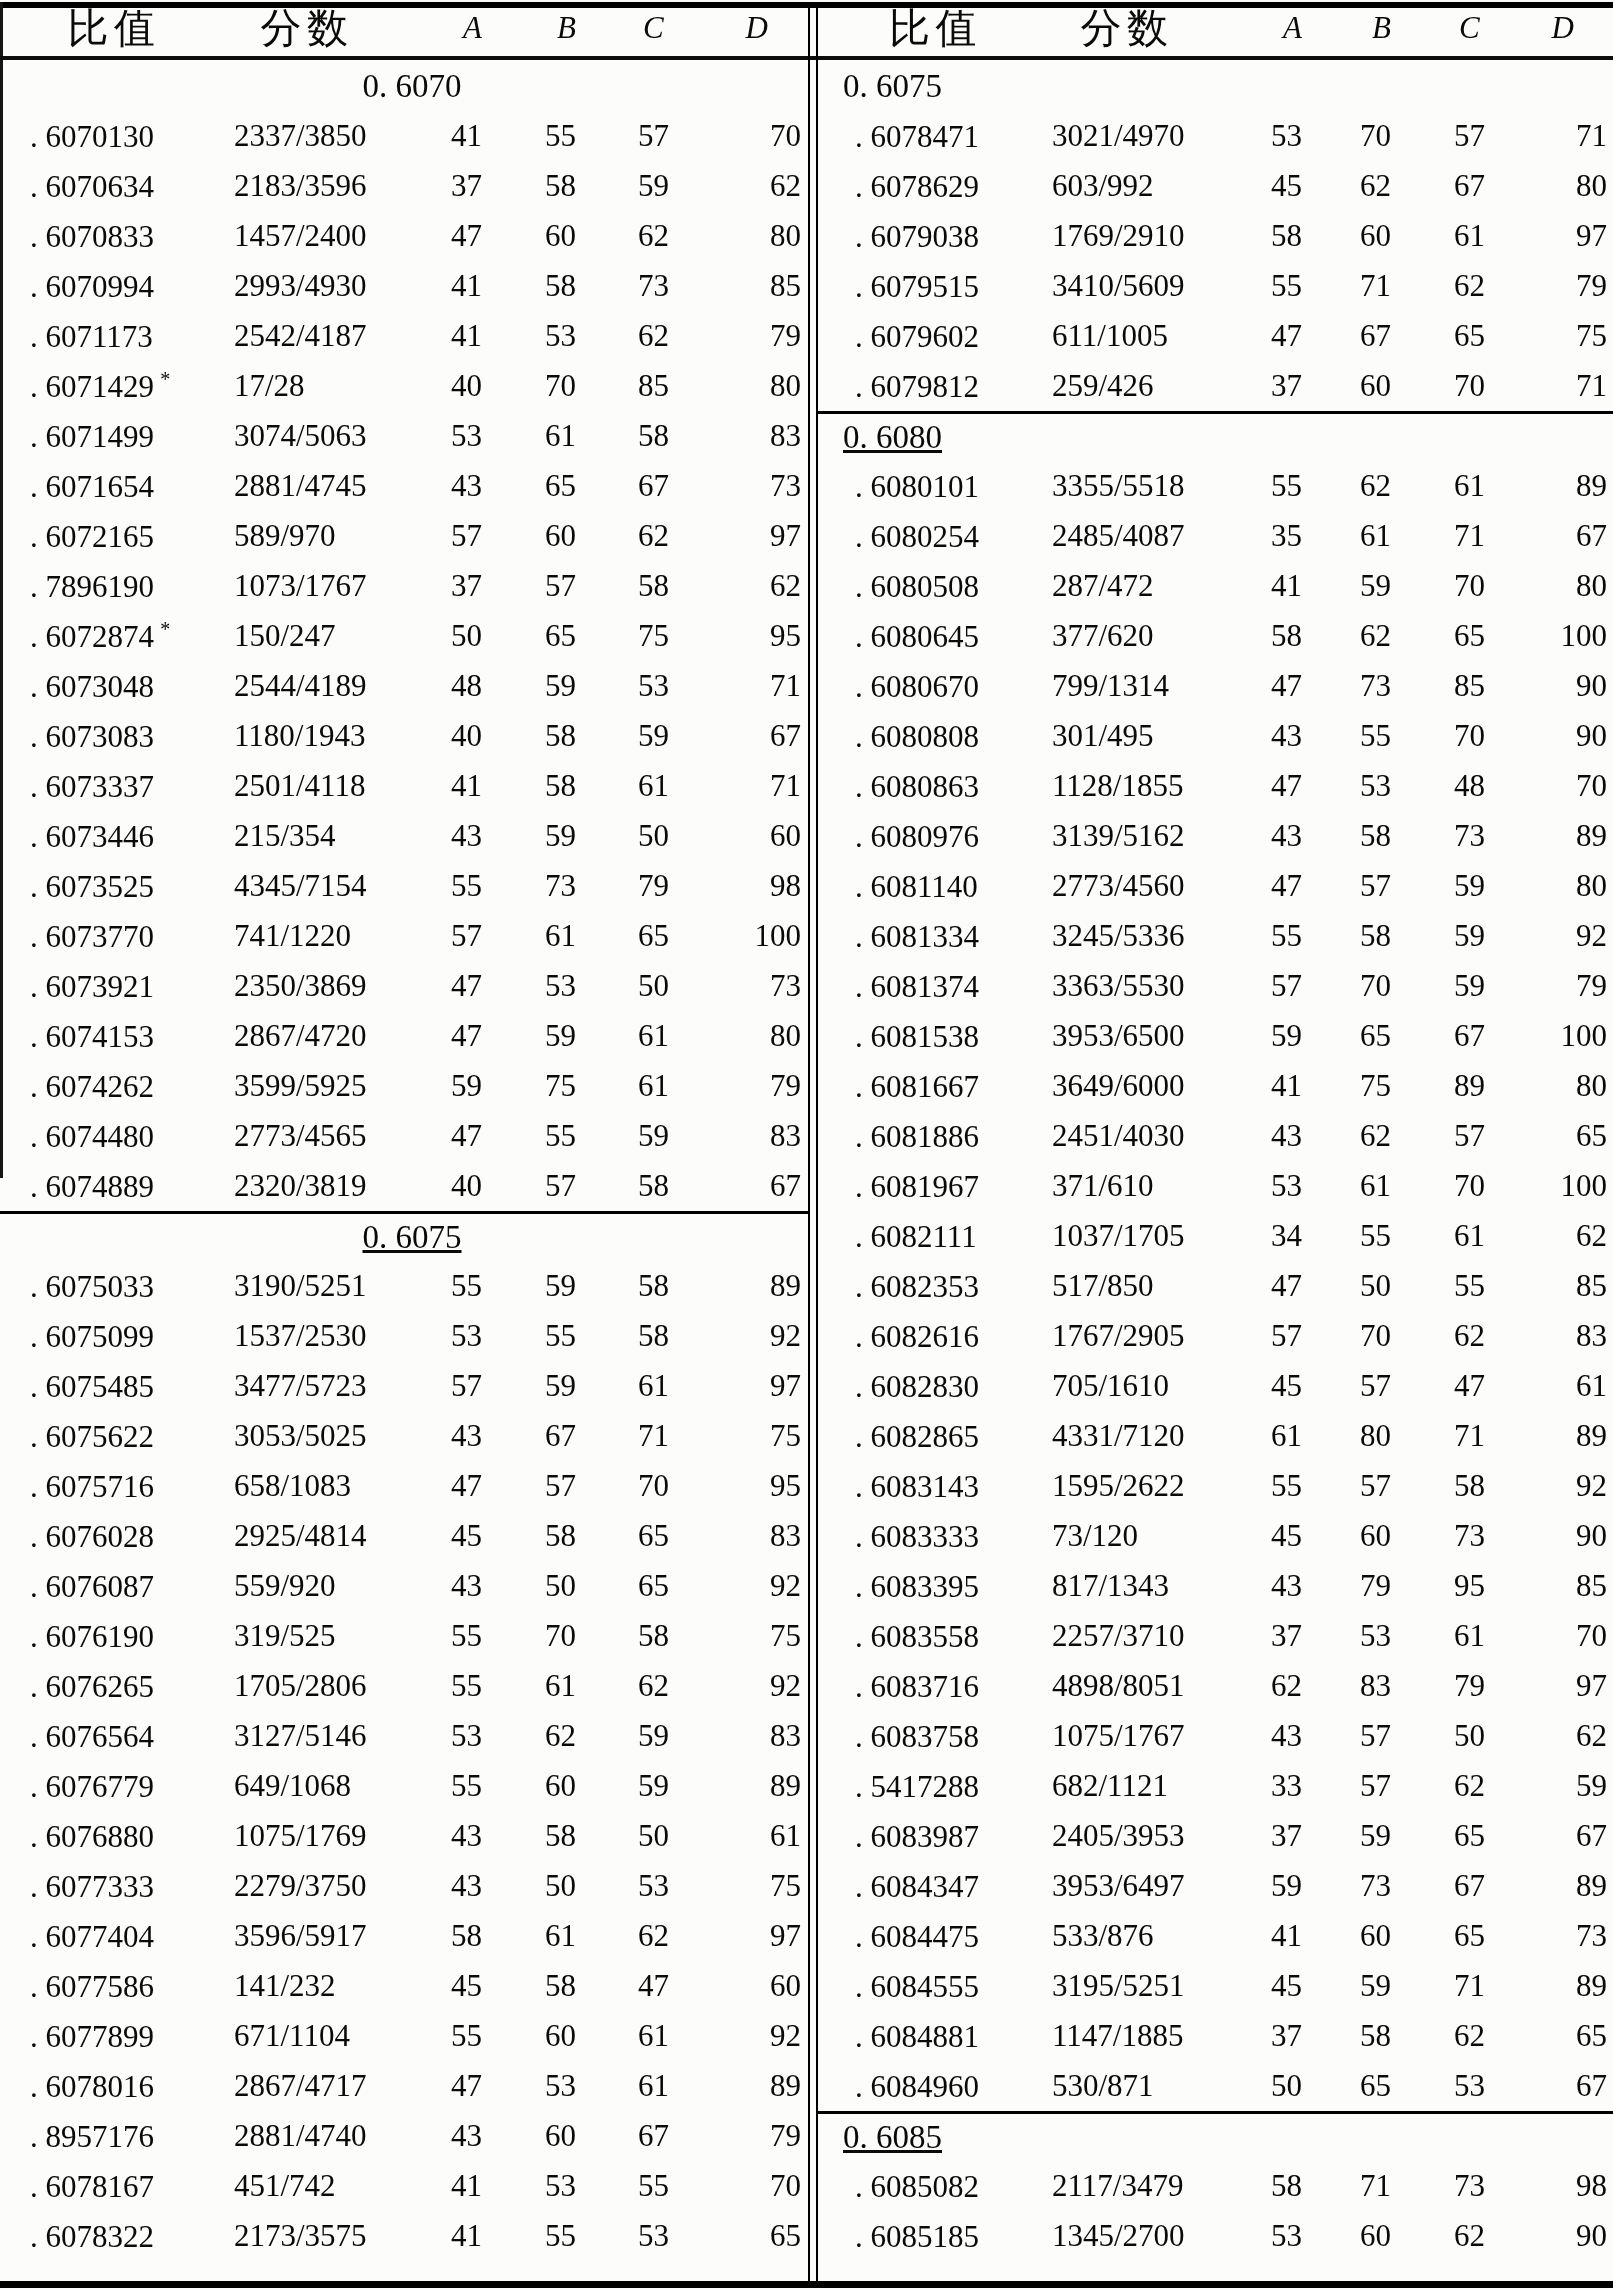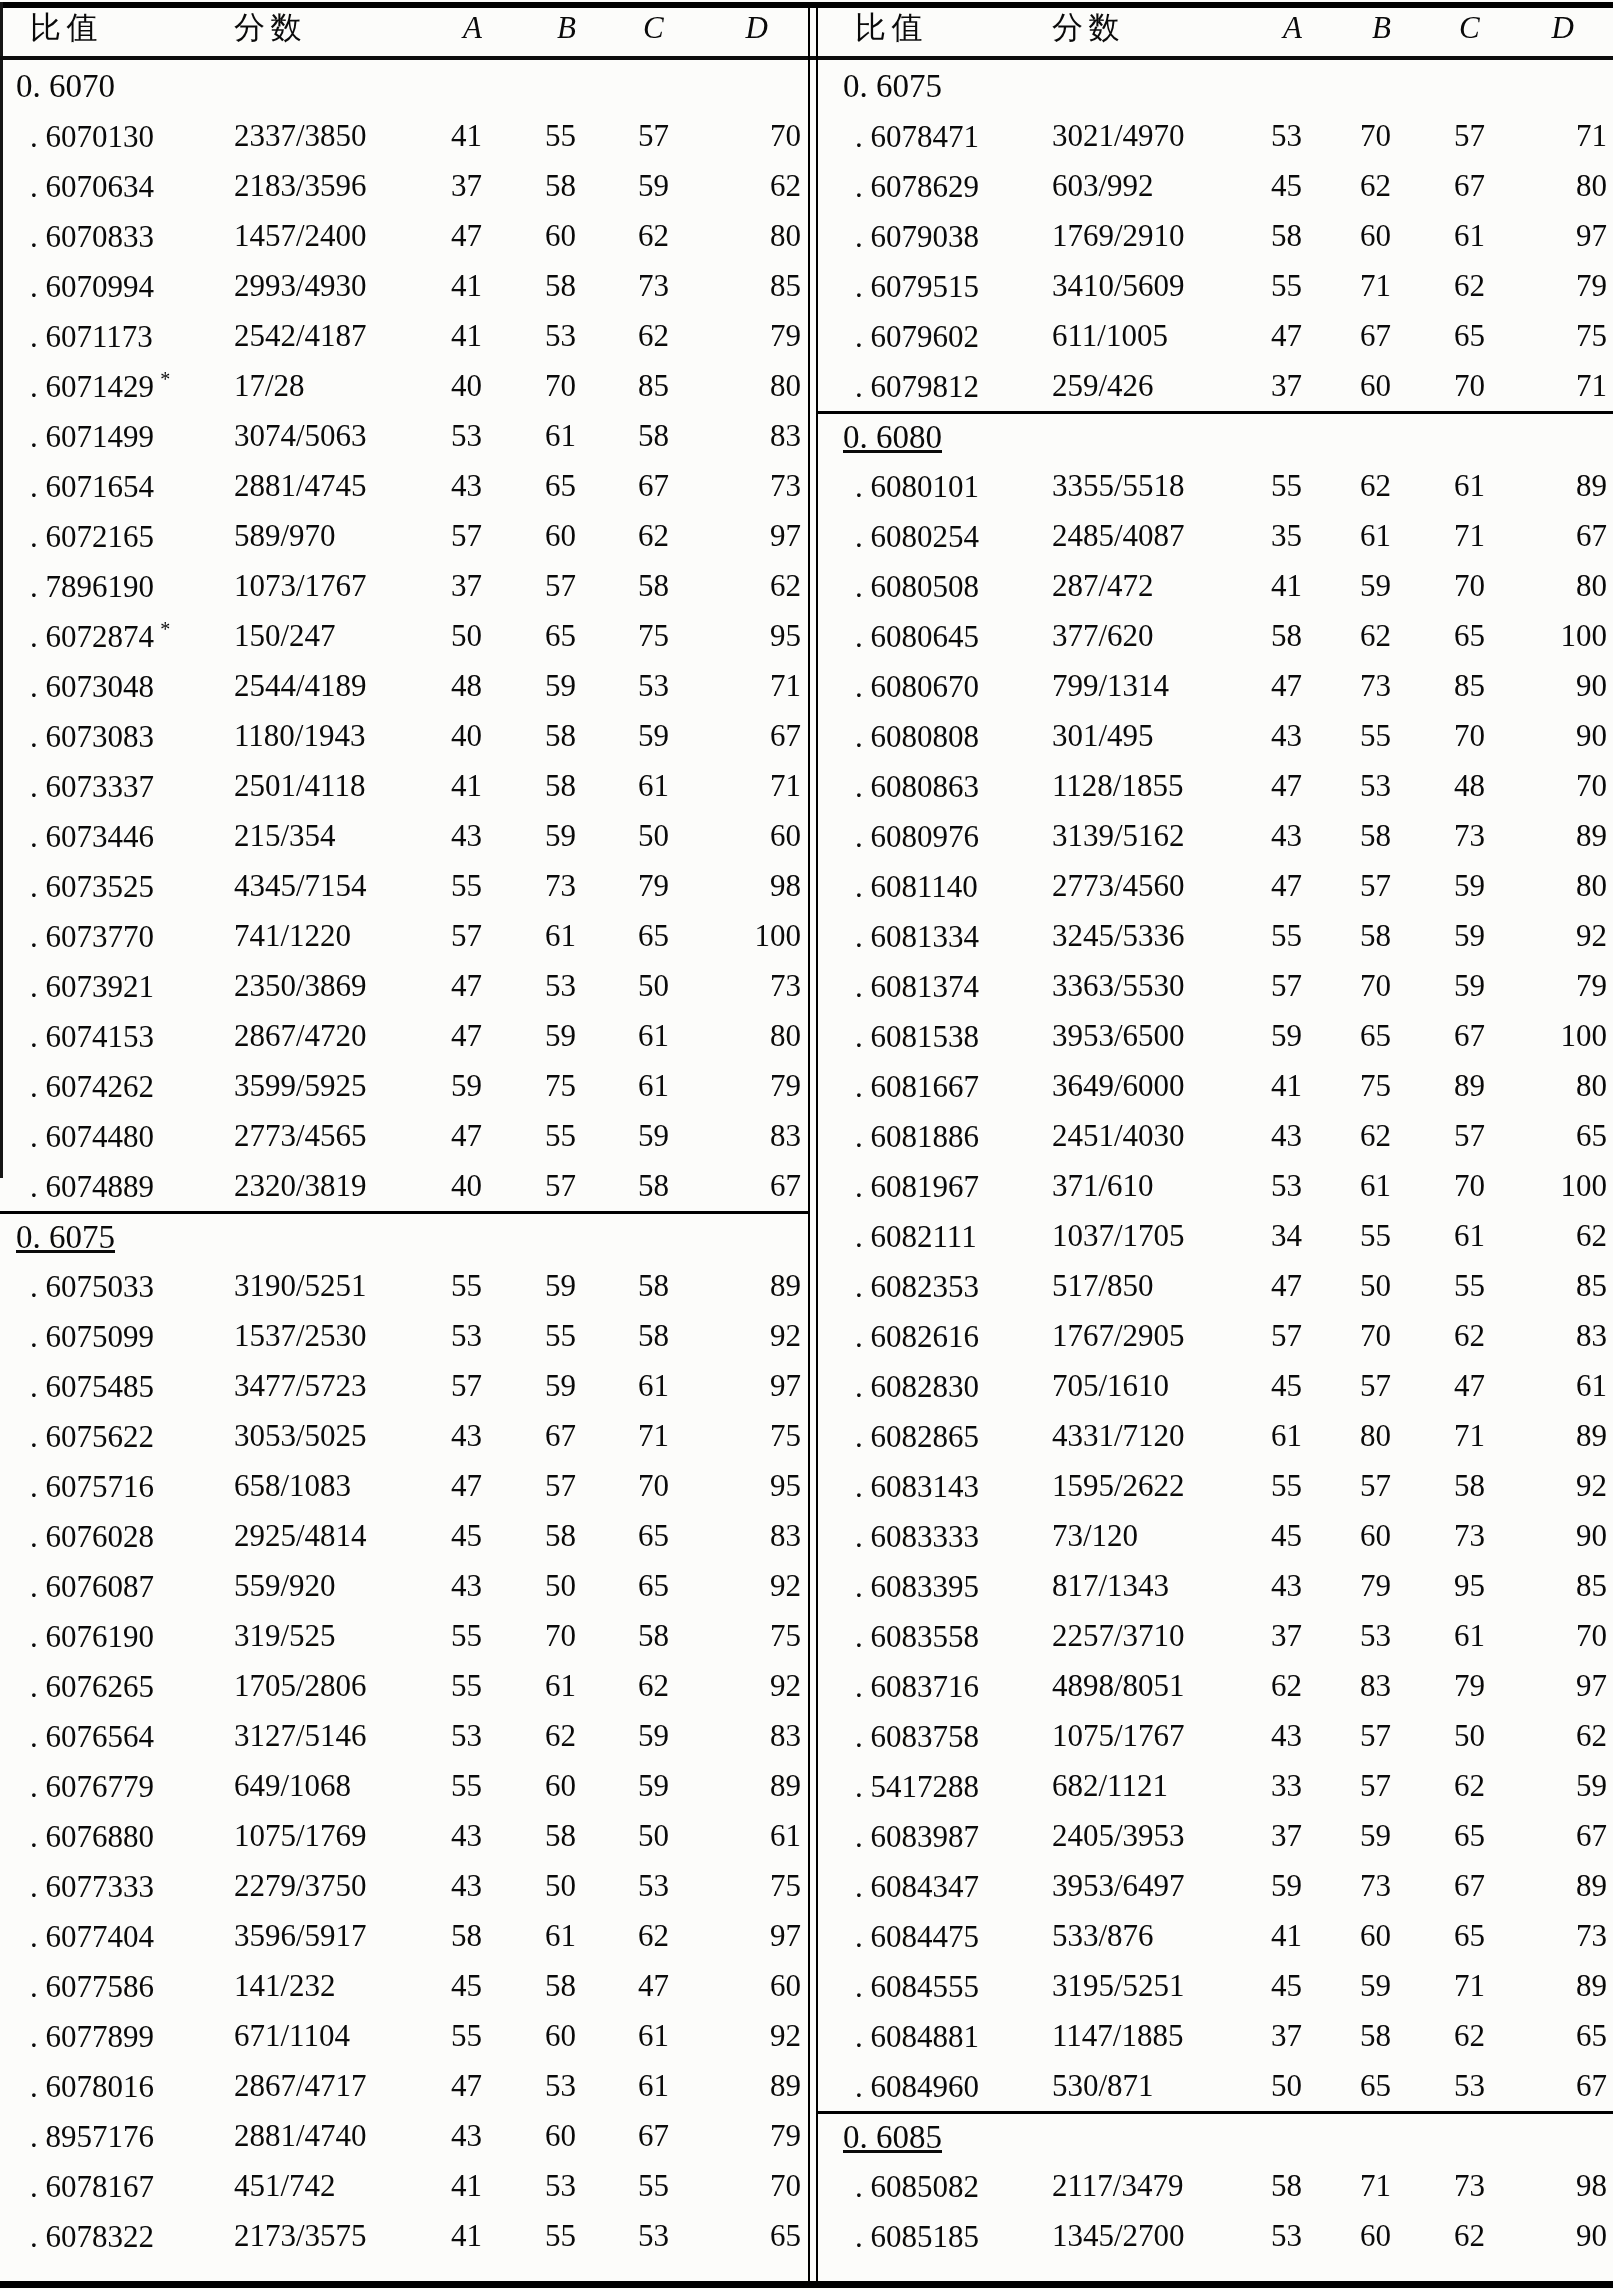--- a/index.html
+++ b/index.html
@@ -26,31 +26,31 @@
   .half.left{left:0;width:808px;}
   .half.right{left:818px;width:796px;}
 
   .hrow{
     position:absolute;top:0;left:0;right:0;height:56px;
     display:grid;align-items:center;
   }
   .left  .hrow,.left  .row.d{padding-left:30px;grid-template-columns:204px 182px 66px 94px 93px 132px;}
   .right .hrow,.right .row.d{padding-left:37px;grid-template-columns:197px 186px 64px 89px 94px 122px;}
 
-  .hdr{font-size:31px;}
+  .hdr{font-size:41px;text-align:center;}
   .hdr.cjk{padding-right:36px;letter-spacing:5.4px;}
   .hdr.abcd{font-style:italic;font-size:31px;text-align:right;}
   .hdr.abcd.hc{padding-right:5.4px;}
   .hdr.abcd.hd{padding-right:33px;}
 
   .body{position:absolute;top:61px;left:0;right:0;}
   .row{display:grid;height:50px;box-sizing:border-box;align-items:center;font-size:31px;}
   .row.s{grid-template-columns:1fr;font-size:33px;}
   .row.s.rule-top{border-top:3.6px solid #000;text-decoration:underline;}
-  .left  .row.s .sv{padding-left:16px;}
+  .left  .row.s .sv{padding-left:16px;text-align:center;}
   .right .row.s .sv{padding-left:25px;}
   .c{white-space:nowrap;}
   .c.frac{text-align:left;}
   .c.n{text-align:right;}
   .star{font-size:20px;margin-left:6.3px;vertical-align:11px;}
 </style>
 </head>
 <body>
 
 <div class="page">

